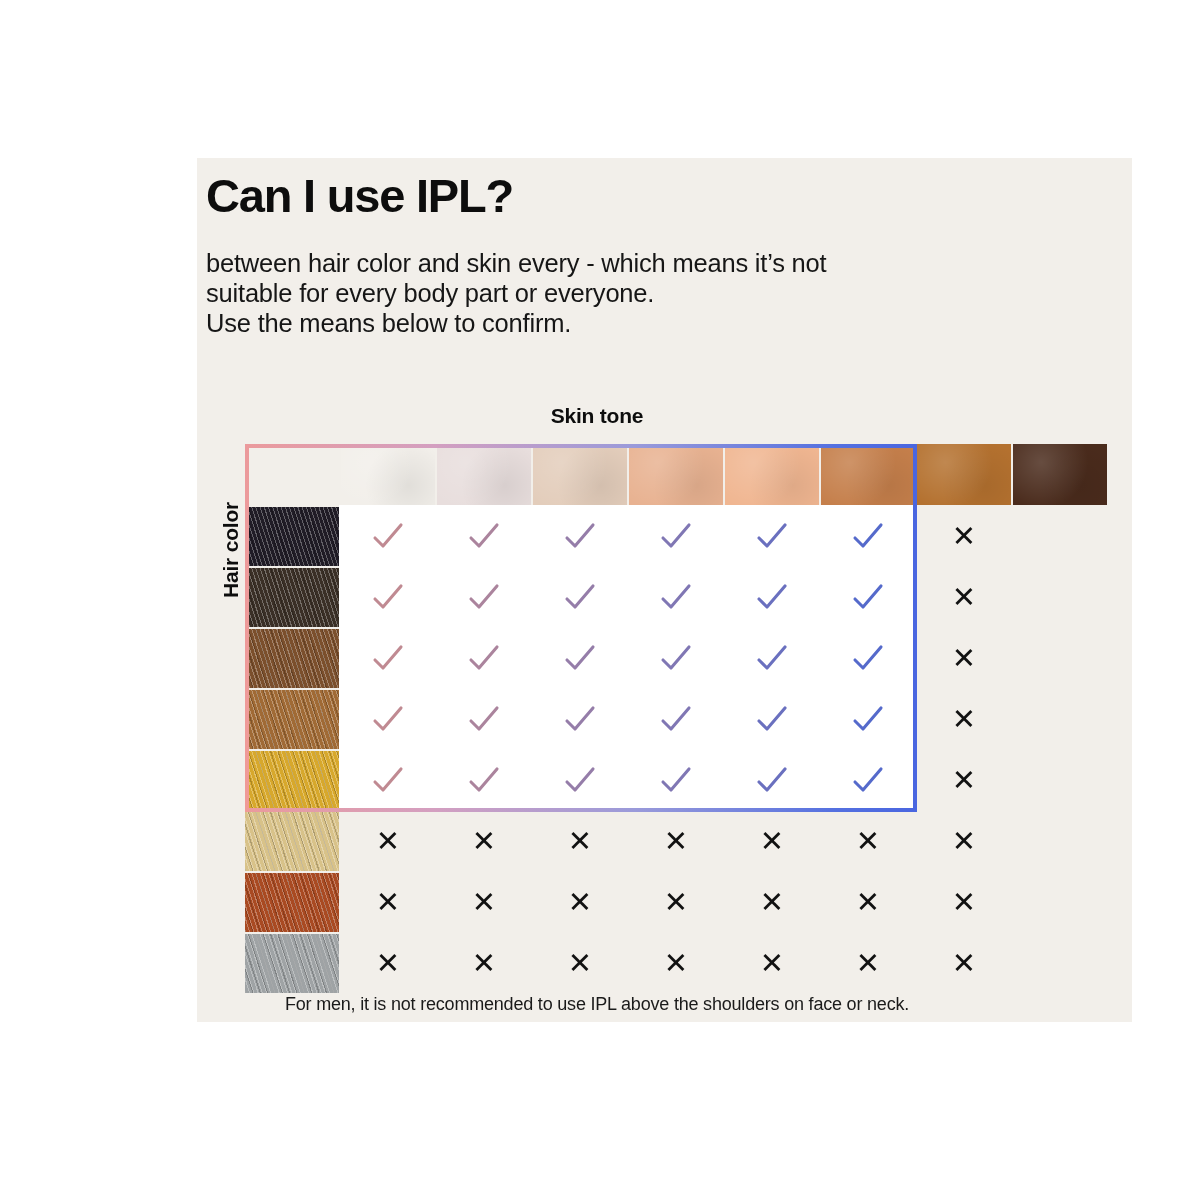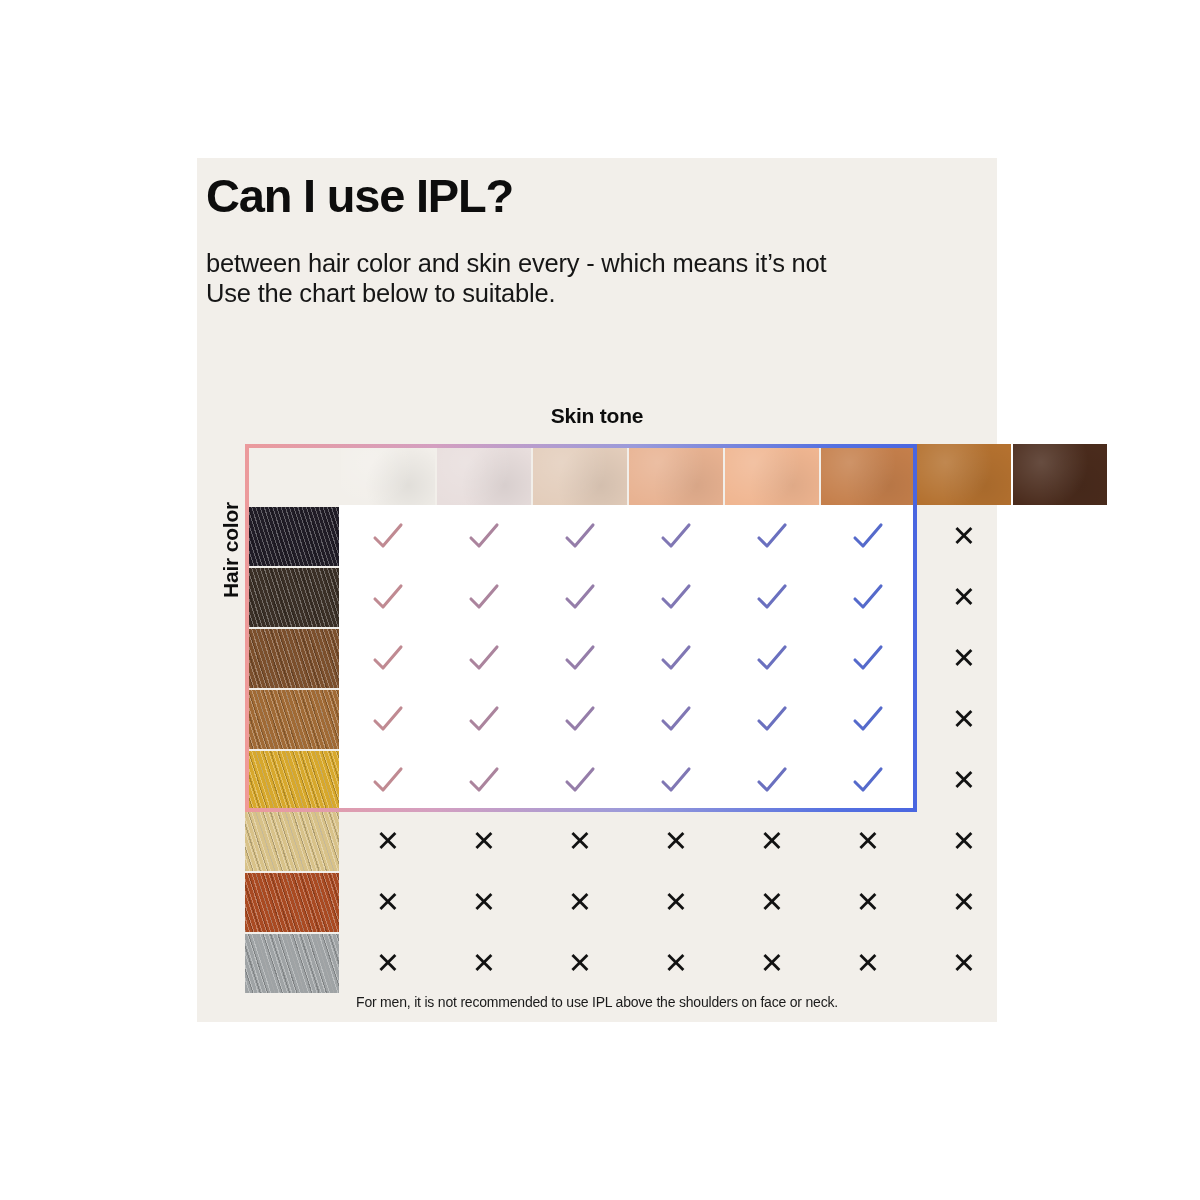--- a/index.html
+++ b/index.html
@@ -7,21 +7,21 @@
     width:1200px;height:1200px;
     background:#ffffff;
     font-family:"Liberation Sans", sans-serif;
     overflow:hidden;
   }
   .stage{position:relative;width:1200px;height:1200px;}
 
   .card{
     position:absolute;
     left:197px; top:158px;
-    width:800px; height:864px;
+    width:935px; height:864px;
     background:#f2efea;
   }
 
   
   .headline{
     position:absolute;
     left:9px; top:14px;
     width:780px;
     font-size:47px;
     font-weight:bold;
@@ -117,37 +117,38 @@
     font-family:"Liberation Sans", sans-serif;
     font-weight:400;
   }
   .chk{display:block;}
 
   .footnote{
     position:absolute;
     left:0; top:836px;
     width:800px;
     text-align:center;
-    font-size:14px;
+    font-size:18px;
     color:#1a1a1a;
     letter-spacing:-0.2px;
   }
 </style>
 </head>
 <body>
 
 <div class="stage">
 
   <div class="card">
 
     <div class="headline">Can I use IPL?</div>
 
     <div class="intro">
       <span class="ln">between hair color and skin every - which means it’s not</span>
-      <span class="ln">Use the chart below to suitable.</span>
+      <span class="ln">suitable for every body part or everyone.</span>
+      <span class="ln">Use the means below to confirm.</span>
     </div>
 
     <div class="skin-label">Skin tone</div>
     <div class="hair-label">Hair color</div>
 
     <div class="grid" id="grid">
         <div class="cell" style="left: 0px; top: 0px; width: 94px; height: 61px; background: rgb(242, 239, 234);"></div>
         <div class="cell swatch" title="Very fair" style="left: 96px; top: 0px; width: 94px; height: 61px; background: rgb(242, 239, 234);">
           <div class="tex skintex"></div>
         </div>

